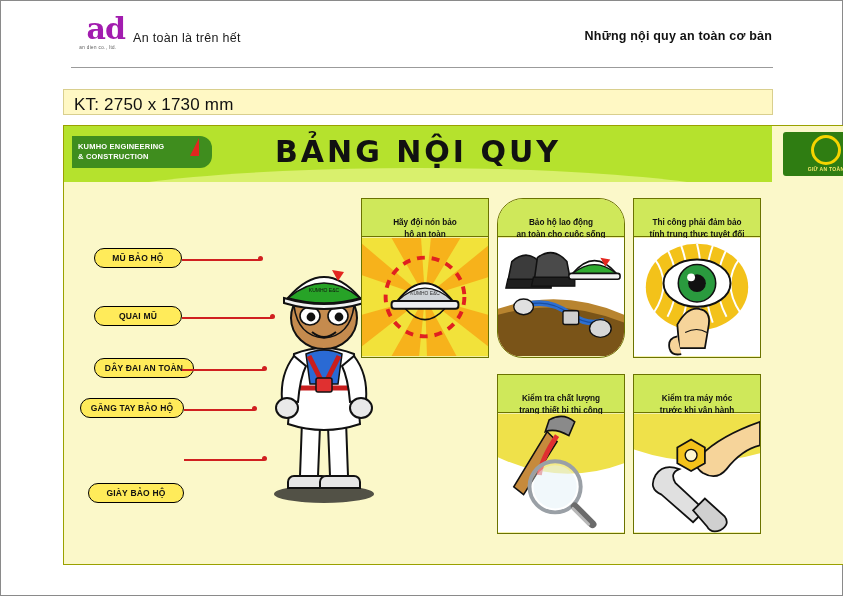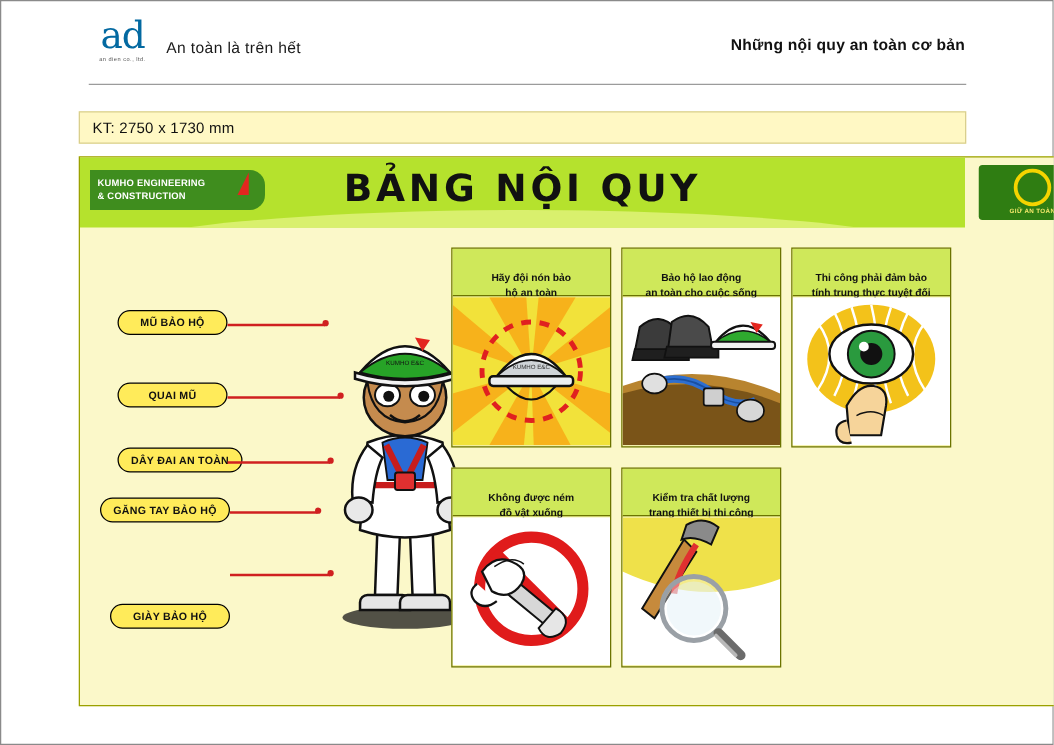--- a/index.html
+++ b/index.html
@@ -32,24 +32,25 @@
   .logo-block {
     position: absolute;
     left: 70px;
     top: 14px;
     width: 54px;
     text-align: center;
   }
   .logo-mark {
     font-family: "DejaVu Serif", serif;
     font-size: 30px;
-    font-weight: normal;
-    color: #0369a1;
+    font-weight: bold;
+    color: #a21caf;
     line-height: 28px;
     letter-spacing: -1px;
+    text-align: right;
   }
   .logo-sub {
     font-size: 4.5px;
     color: #555;
     letter-spacing: .4px;
     margin-top: 2px;
   }
   .header-slogan {
     position: absolute;
     left: 132px;
@@ -84,21 +85,21 @@
     width: 710px;
     height: 26px;
     background: #fff8c4;
     border: 1px solid #d9cf8e;
     box-sizing: border-box;
   }
   .size-bar span {
     position: absolute;
     left: 10px;
     top: 5px;
-    font-size: 12px;
+    font-size: 17px;
     color: #111;
     letter-spacing: .2px;
   }
 
   
   .poster {
     position: absolute;
     left: 62px;
     top: 124px;
     width: 821px;
@@ -370,21 +371,21 @@
         </g>
         <circle cx="64" cy="60" r="40" fill="none" stroke="#e02020" stroke-width="4" stroke-dasharray="8 7"></circle>
         <path d="M36 64 q28 -36 56 0z" fill="#ffffff" stroke="#111" stroke-width="2"></path>
         <path d="M36 64 q28 -26 56 0 q-28 7 -56 0z" fill="#cfd4d8" stroke="#111" stroke-width="1.4"></path>
         <rect x="30" y="64" width="68" height="8" rx="3" fill="#eceff1" stroke="#111" stroke-width="2"></rect>
         <path d="M44 72 q20 22 40 0" fill="none" stroke="#111" stroke-width="1.6"></path>
         <text x="64" y="58" font-size="5" text-anchor="middle" fill="#333" font-family="Liberation Sans, sans-serif">KUMHO E&amp;C</text>
       </svg>
     </div>
 
-    <div class="card" style="left:433px; top:72px;">
+    <div class="card" style="left:433px; top:72px;border-radius:26px;">
       <div class="cap">
         <div>Bảo hộ lao động</div>
         <div>an toàn cho cuộc sống</div>
       </div>
       <svg class="art" viewBox="0 0 128 120">
         <rect x="0" y="0" width="128" height="120" fill="#ffffff"></rect>
         <path d="M0 72 q64 -22 128 6 v42 H0z" fill="#b8842f"></path>
         <path d="M0 78 q64 -18 128 8 v34 H0z" fill="#7a5418"></path>
 
         <path d="M14 24 q16 -14 30 2 l4 16 q-18 10 -38 2z" fill="#3b3b3b" stroke="#111" stroke-width="1.6"></path>
@@ -426,38 +427,20 @@
         <circle cx="64" cy="46" r="19" fill="#2a9a3e" stroke="#111" stroke-width="1.6"></circle>
         <circle cx="64" cy="46" r="9" fill="#111"></circle>
         <circle cx="58" cy="40" r="4" fill="#ffffff"></circle>
 
         <path d="M44 88 q10 -18 22 -16 q12 2 10 16 l-4 24 H46z" fill="#f6d49a" stroke="#111" stroke-width="1.8"></path>
         <path d="M52 96 q12 -6 22 0" fill="none" stroke="#111" stroke-width="1.2"></path>
         <path d="M44 100 q-10 2 -8 12 q2 8 12 6" fill="#f6d49a" stroke="#111" stroke-width="1.8"></path>
       </svg>
     </div>
 
-    <div class="card" style="left:297px; top:248px;" class2="">
-      <div class="cap">
-        <div>Không được ném</div>
-        <div>đồ vật xuống</div>
-      </div>
-      <svg class="art" viewBox="0 0 128 120">
-        <rect x="0" y="0" width="128" height="120" fill="#ffffff"></rect>
-        <circle cx="64" cy="58" r="42" fill="none" stroke="#e01b1b" stroke-width="9"></circle>
-        <line x1="34" y1="28" x2="94" y2="88" stroke="#e01b1b" stroke-width="9"></line>
-
-        <path d="M84 78 l-34 -28 l-8 10 l34 28z" fill="#d7d7d7" stroke="#111" stroke-width="1.6"></path>
-        <path d="M84 74 q14 8 4 20 q-12 8 -18 -4z" fill="#e6e6e6" stroke="#111" stroke-width="1.6"></path>
-
-        <path d="M24 44 q12 -16 28 -6 q10 6 4 16 q-10 14 -24 6z" fill="#ffffff" stroke="#111" stroke-width="1.8"></path>
-        <path d="M20 54 q-8 6 -2 14 q8 8 18 0" fill="#ffffff" stroke="#111" stroke-width="1.8"></path>
-        <path d="M34 40 q14 -10 24 -2" fill="none" stroke="#111" stroke-width="1.2"></path>
-      </svg>
-    </div>
 
     <div class="card" style="left:433px; top:248px;">
       <div class="cap">
         <div>Kiểm tra chất lượng</div>
         <div>trang thiết bị thi công</div>
       </div>
       <svg class="art" viewBox="0 0 128 120">
         <rect x="0" y="0" width="128" height="120" fill="#ffffff"></rect>
         <path d="M0 0 h128 v54 q-64 22 -128 -6z" fill="#efe14a"></path>
         <path d="M0 44 q64 30 128 6 v70 H0z" fill="#ffffff"></path>
@@ -466,15 +449,33 @@
         <path d="M50 18 l-34 56 l10 8 l34 -54z" fill="#c68a3c" stroke="#111" stroke-width="1.6"></path>
         <path d="M60 22 q-16 24 -18 40" fill="none" stroke="#e03030" stroke-width="5"></path>
 
         <circle cx="58" cy="74" r="26" fill="#ffffff" fill-opacity=".35" stroke="#9aa0a6" stroke-width="4"></circle>
         <circle cx="58" cy="74" r="22" fill="#dff0f7" fill-opacity=".45"></circle>
         <path d="M78 94 l18 18" stroke="#6b6b6b" stroke-width="8" stroke-linecap="round"></path>
         <path d="M76 96 l16 16" stroke="#b9b9b9" stroke-width="3" stroke-linecap="round"></path>
       </svg>
     </div>
 
+    <div class="card" style="left:569px; top:248px;">
+      <div class="cap">
+        <div>Kiểm tra máy móc</div>
+        <div>trước khi vận hành</div>
+      </div>
+      <svg class="art" viewBox="0 0 128 120">
+        <rect x="0" y="0" width="128" height="120" fill="#ffffff"></rect>
+        <path d="M0 0 h128 v40 q-64 18 -128 -4z" fill="#efe14a"></path>
+
+        <path d="M128 8 q-40 14 -60 34 q-10 10 2 18 q14 8 24 -4 q16 -20 34 -24z" fill="#f6d49a" stroke="#111" stroke-width="1.8"></path>
+
+        <polygon points="44,34 58,26 72,34 72,50 58,58 44,50" fill="#f3c21a" stroke="#111" stroke-width="1.8"></polygon>
+        <circle cx="58" cy="42" r="6" fill="#fff7cf" stroke="#111" stroke-width="1.4"></circle>
+
+        <path d="M46 56 q-16 -6 -24 6 q-8 14 6 20 l32 28 l12 -12 l-30 -28 q-6 -10 4 -14z" fill="#e0e0e0" stroke="#111" stroke-width="1.8"></path>
+        <path d="M60 98 l12 -12 l20 18 q6 8 -4 14 q-10 4 -14 -4z" fill="#d0d0d0" stroke="#111" stroke-width="1.8"></path>
+      </svg>
+    </div>
 
   </div>
 </div>
 
 </body></html>

